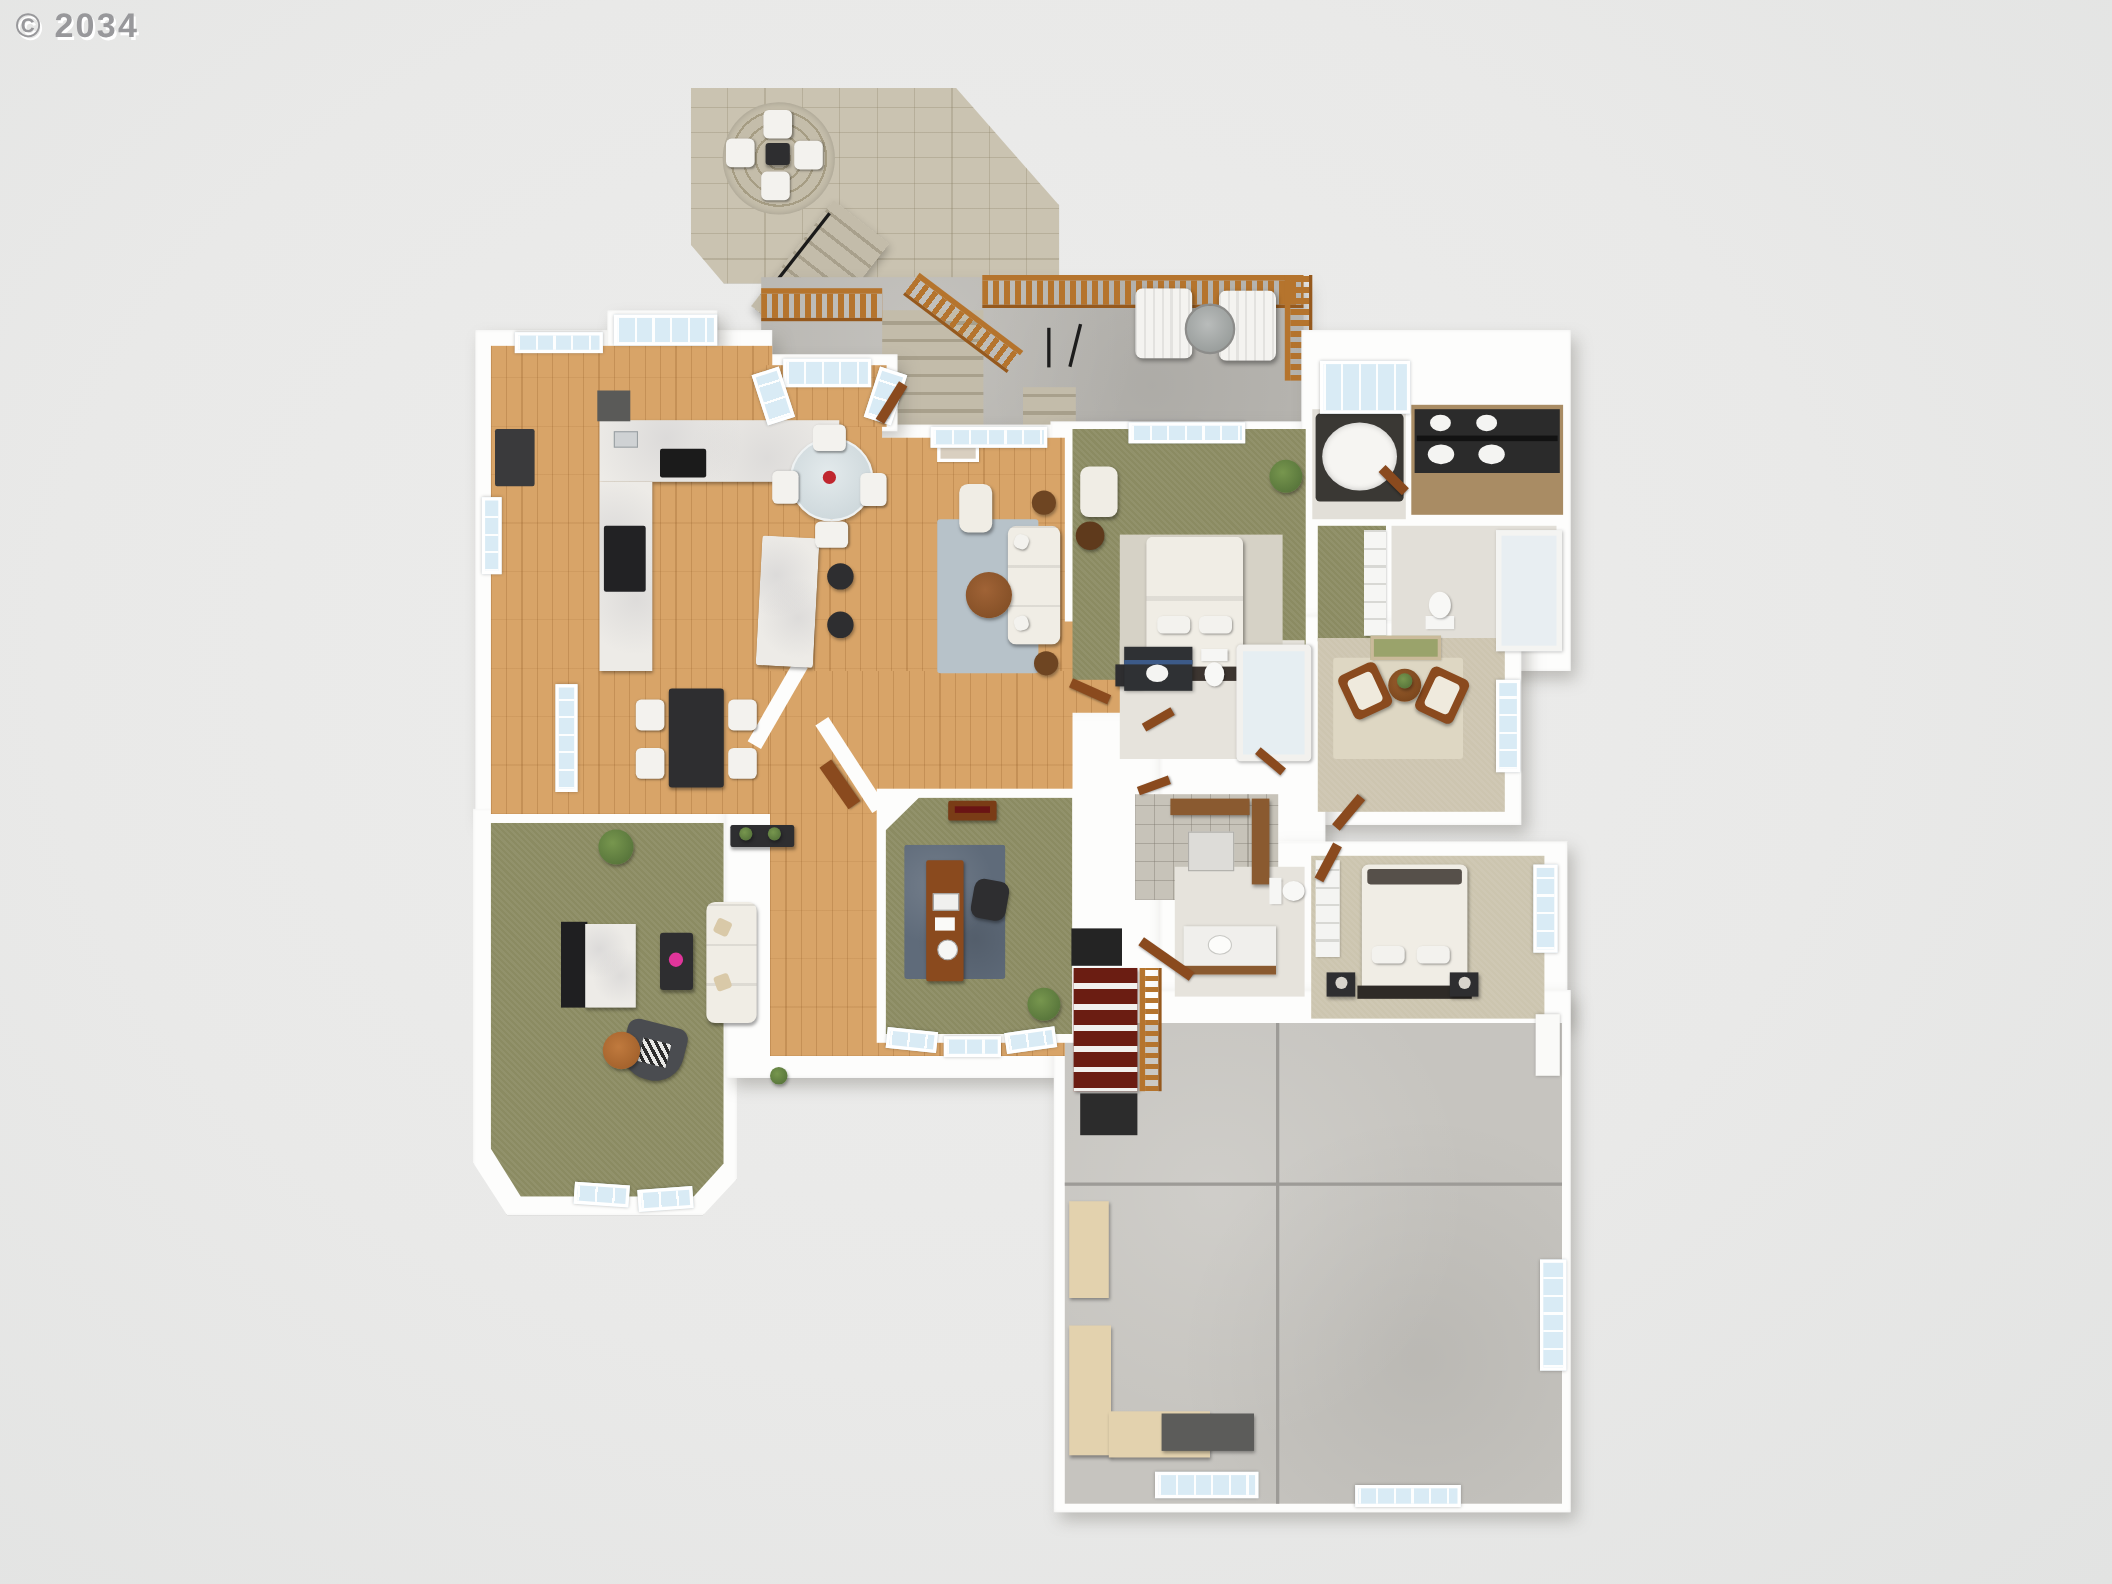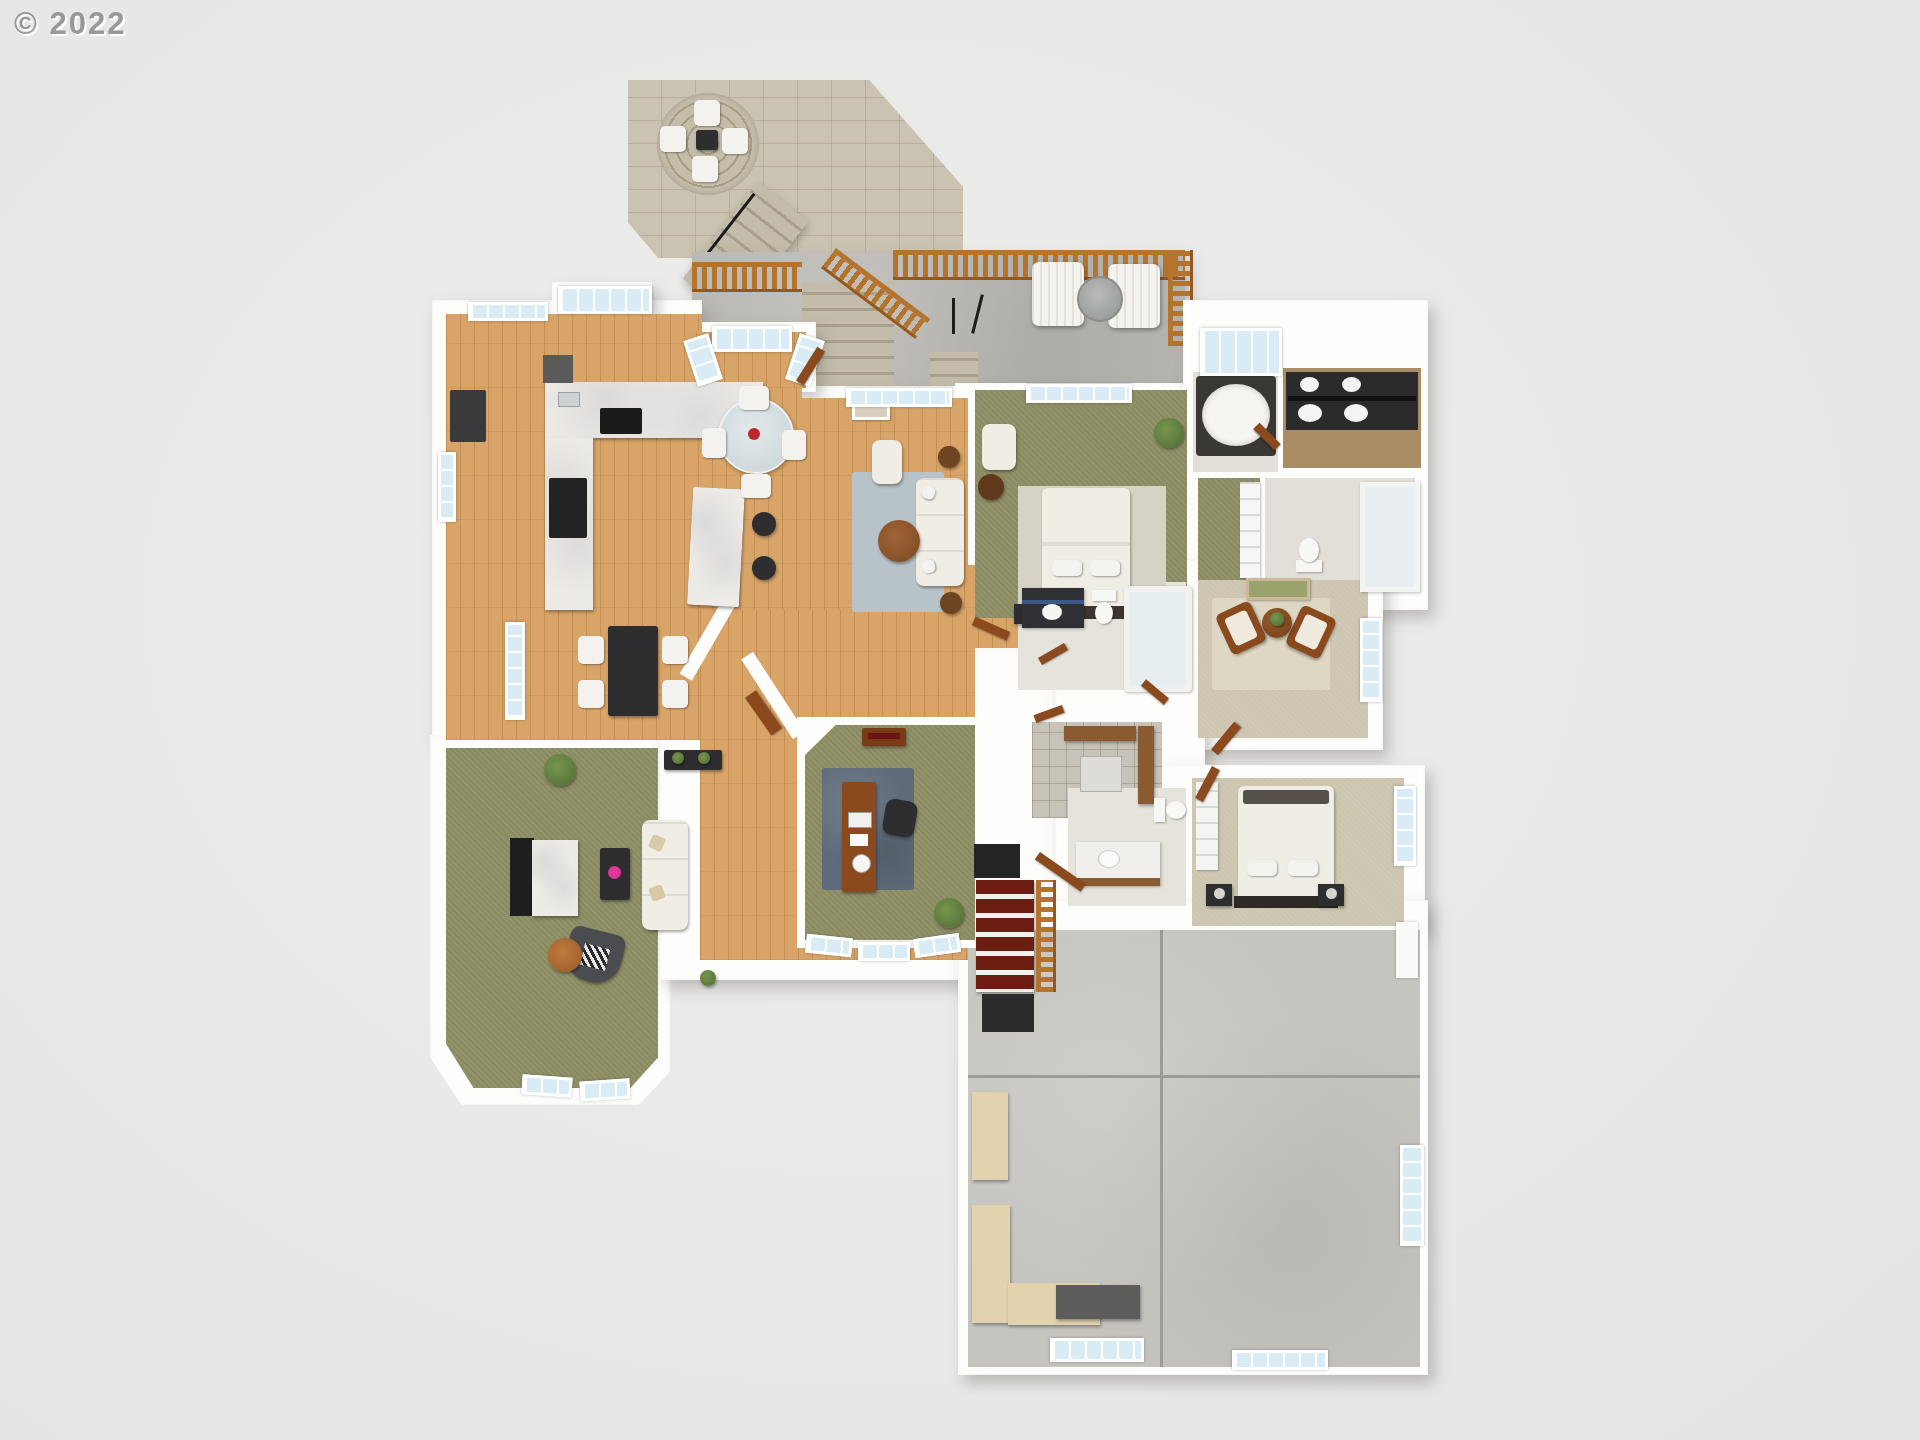--- a/index.html
+++ b/index.html
@@ -286,15 +286,15 @@
   <div class="door" style="left:757px;top:690px;width:13px;height:46px;transform:rotate(-35deg);"></div>
   <div class="door" style="left:806px;top:346px;width:9px;height:40px;transform:rotate(32deg);"></div>
   <div class="door" style="left:972px;top:624px;width:38px;height:9px;transform:rotate(24deg);"></div>
   <div class="door" style="left:1038px;top:650px;width:30px;height:8px;transform:rotate(-30deg);"></div>
   <div class="door" style="left:1140px;top:688px;width:30px;height:8px;transform:rotate(40deg);"></div>
   <div class="door" style="left:1208px;top:734px;width:36px;height:9px;transform:rotate(-50deg);"></div>
   <div class="door" style="left:1203px;top:766px;width:9px;height:36px;transform:rotate(28deg);"></div>
   <div class="door" style="left:1034px;top:710px;width:30px;height:8px;transform:rotate(-20deg);"></div>
   <div class="door" style="left:1252px;top:432px;width:30px;height:9px;transform:rotate(45deg);"></div>
 
-  <div class="watermark">© 2022</div>
+  <div class="watermark">© 2034</div>
 
 </div>
 
 </body></html>

